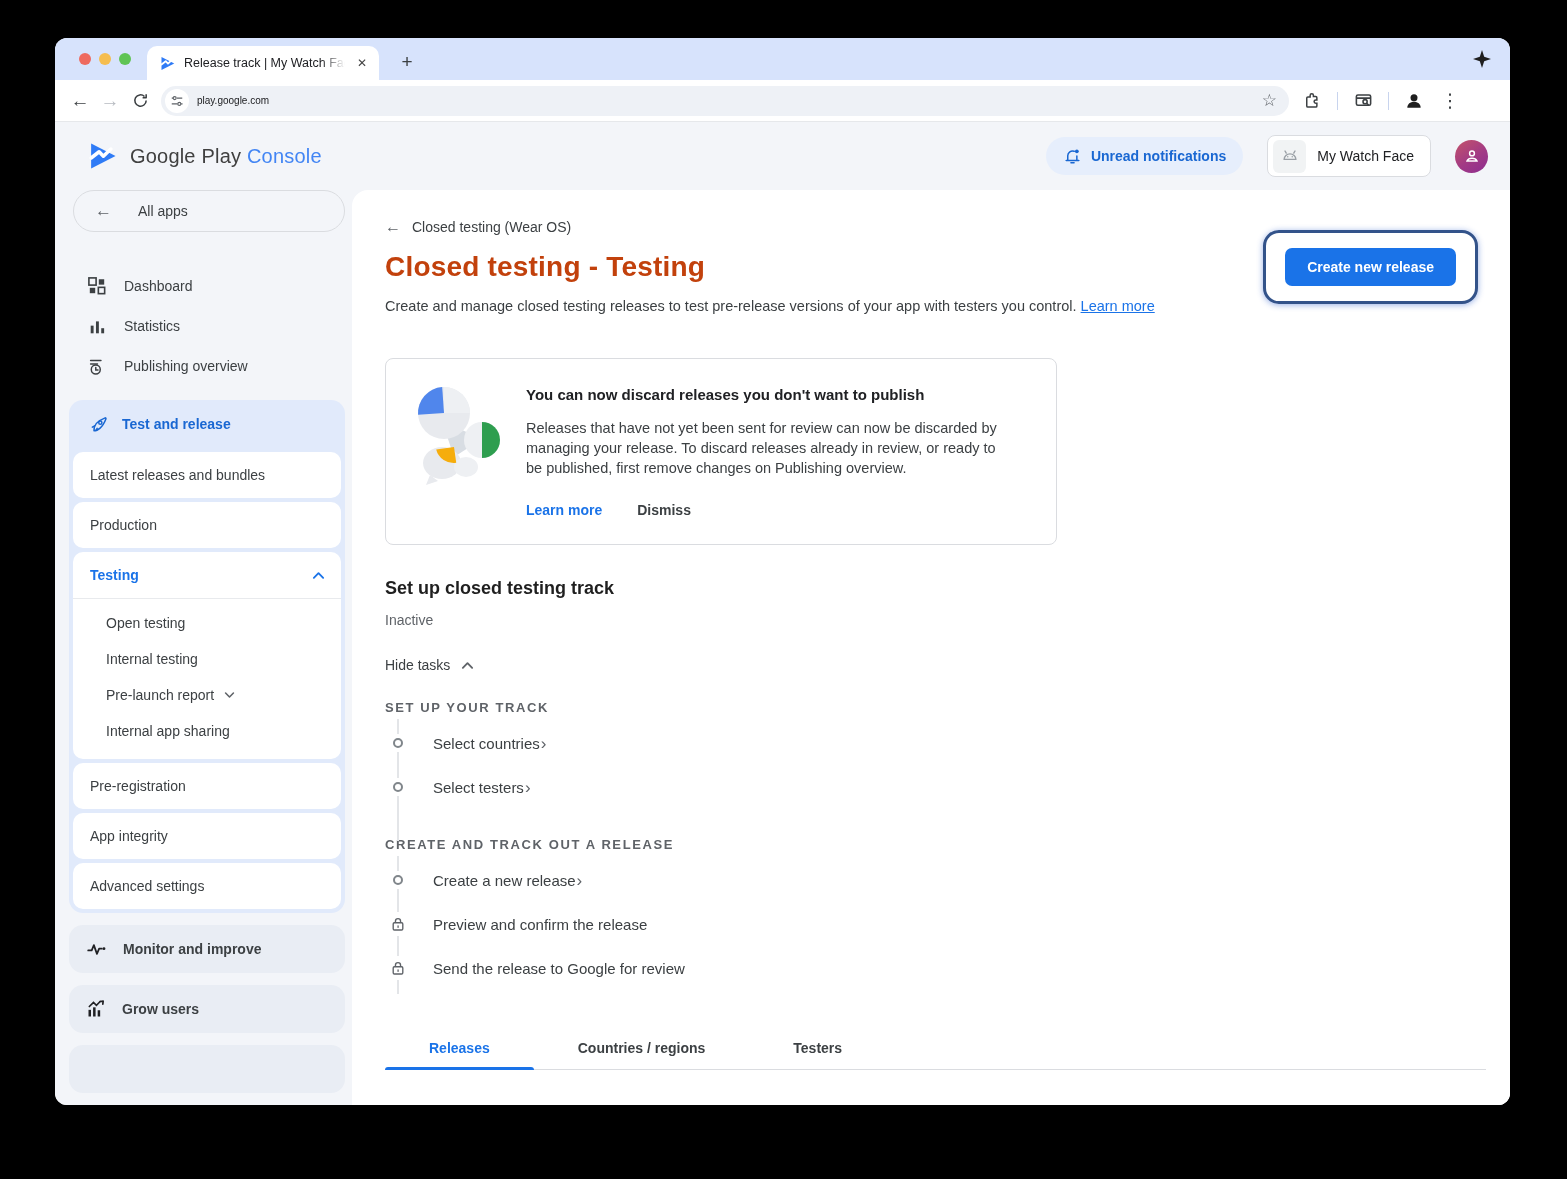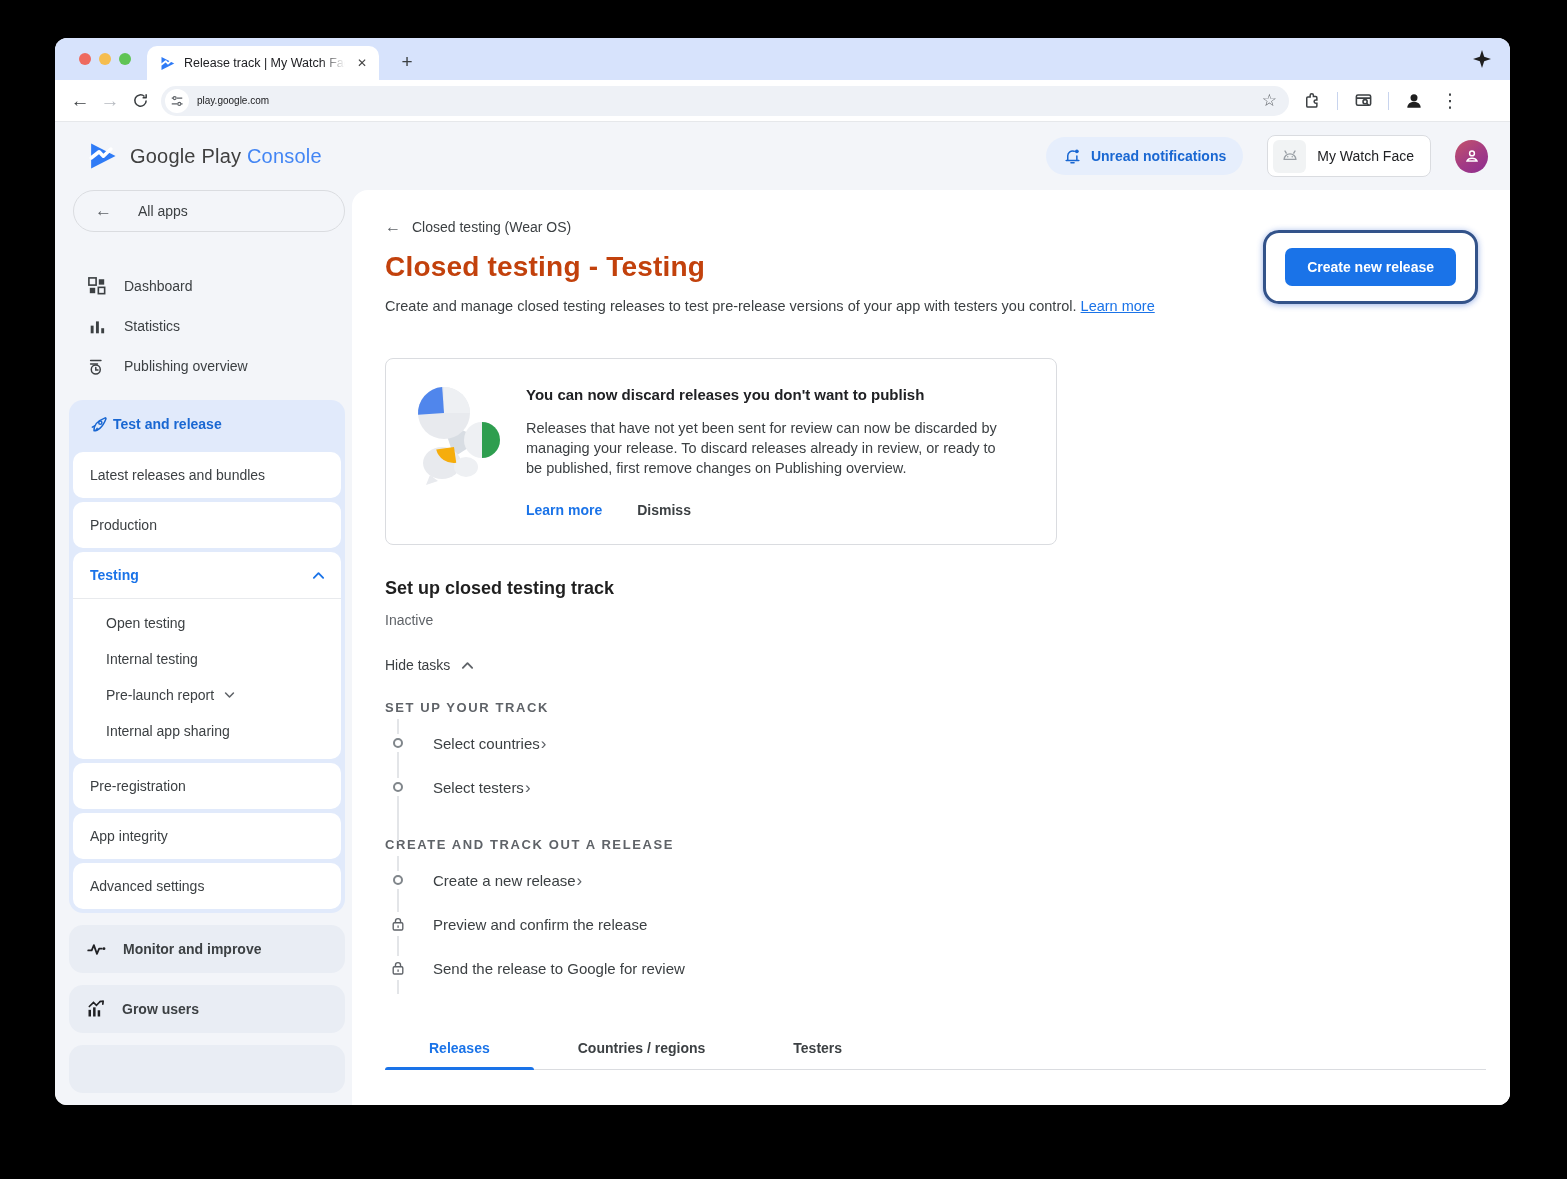--- a/index.html
+++ b/index.html
@@ -60,21 +60,21 @@
   
   .content-row{ display:flex; height:915px; overflow:hidden; }
   .sidebar{ width:297px; flex:none; padding-top:0; overflow:hidden; }
   .allapps{ margin:0 7px 0 18px; height:42px; border:1px solid #dadce0; border-radius:21px;
     display:flex; align-items:center; gap:26px; padding-left:21px; font-size:14px; color:#3c4043; }
   .allapps .arrow{ font-size:17px; color:#5f6368; }
   .nav-top{ margin:34px 0 0 0; }
   .nav-item{ height:40px; display:flex; align-items:center; gap:17px; padding-left:32px; font-size:14px; color:#3c4043; }
   .nav-item .ni-ico{ width:20px; display:flex; justify-content:center; }
   .group-blue{ margin:14px 7px 0 14px; background:#e1eafb; border-radius:14px; padding:0 4px 4px; }
-  .group-head{ height:48px; display:flex; align-items:center; gap:4px; padding-left:16px;
+  .group-head{ height:48px; display:flex; align-items:center; gap:13px; padding-left:16px;
     color:#1967d2; font-size:14px; font-weight:bold; }
   .scard{ background:#fff; border-radius:10px; margin-top:4px; font-size:14px; color:#3c4043; }
   .scard-row{ min-height:46px; display:flex; align-items:center; padding:0 16px 0 17px; }
   .scard-row.blue{ color:#1a73e8; font-weight:bold; justify-content:space-between; }
   .sub-list{ border-top:1px solid #e8eaed; padding:6px 0 10px; }
   .sub-item{ height:36px; display:flex; align-items:center; gap:7px; padding-left:33px; font-size:14px; color:#3c4043; }
   .sub-item.active{ color:#1a73e8; font-weight:bold; }
   .gray-card{ margin:12px 7px 0 14px; background:#e9edf4; border-radius:14px; height:48px;
     display:flex; align-items:center; gap:16px; padding-left:17px; font-size:14px; color:#3c4043; font-weight:bold; }
   

